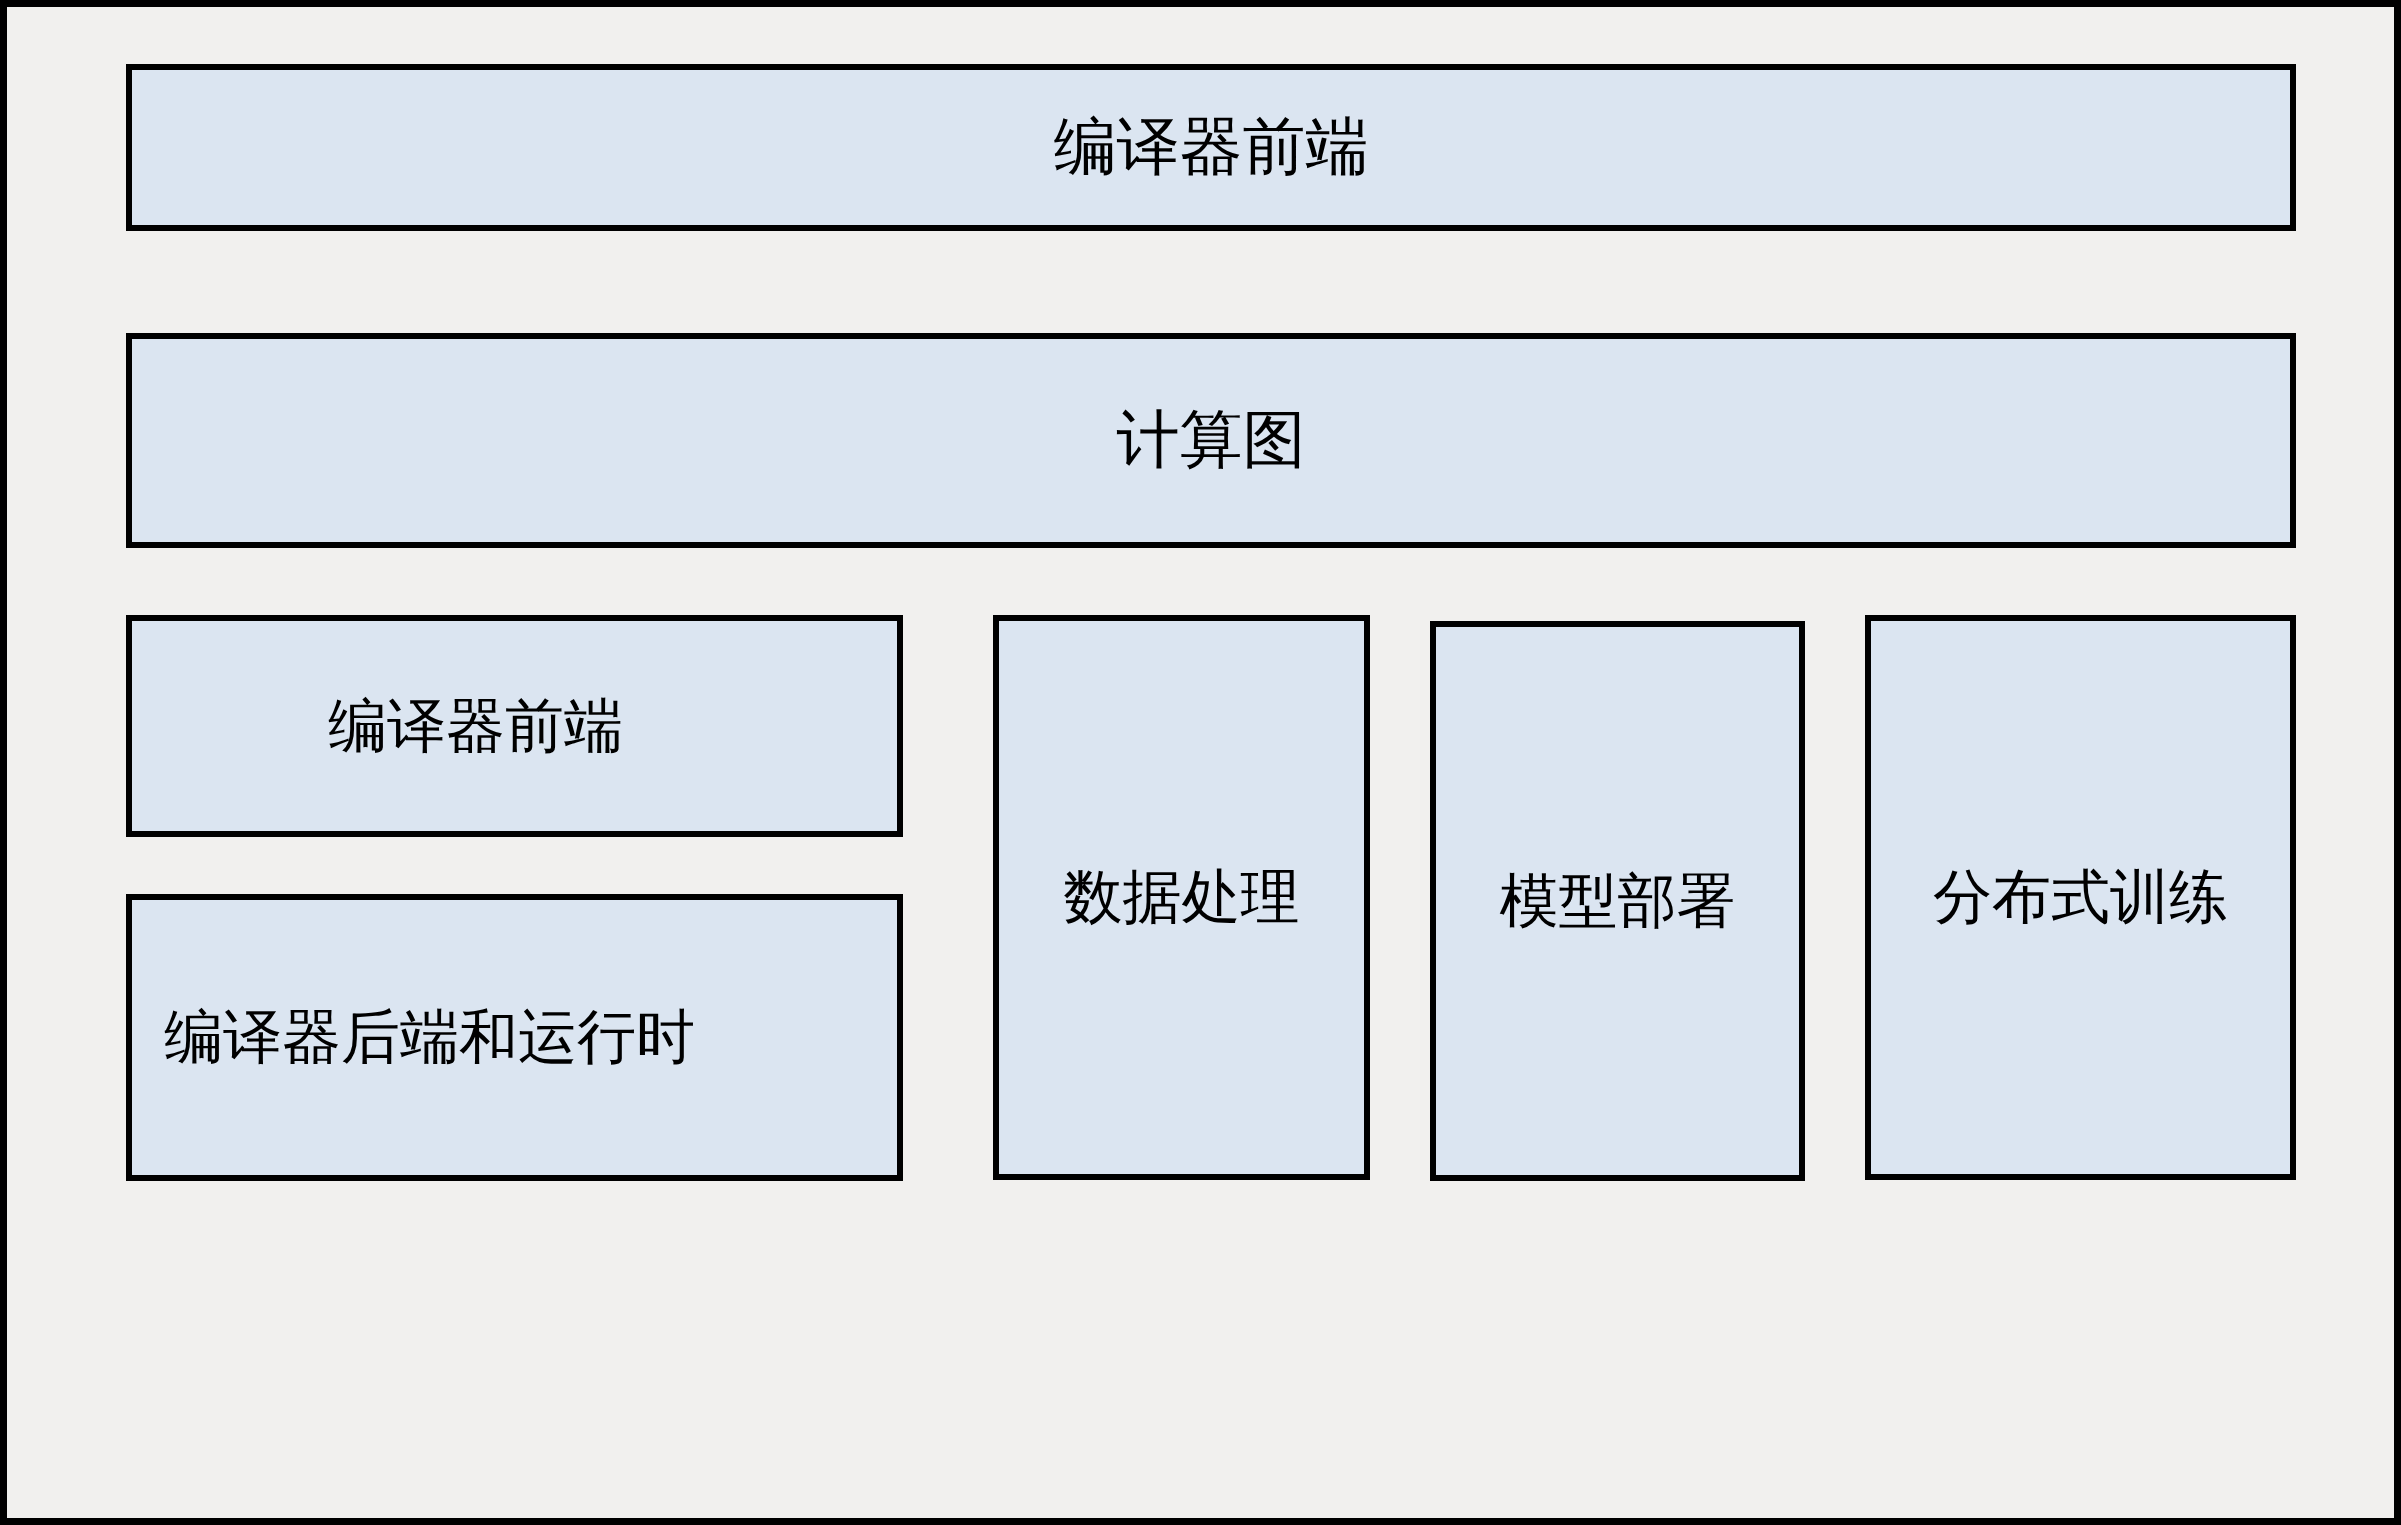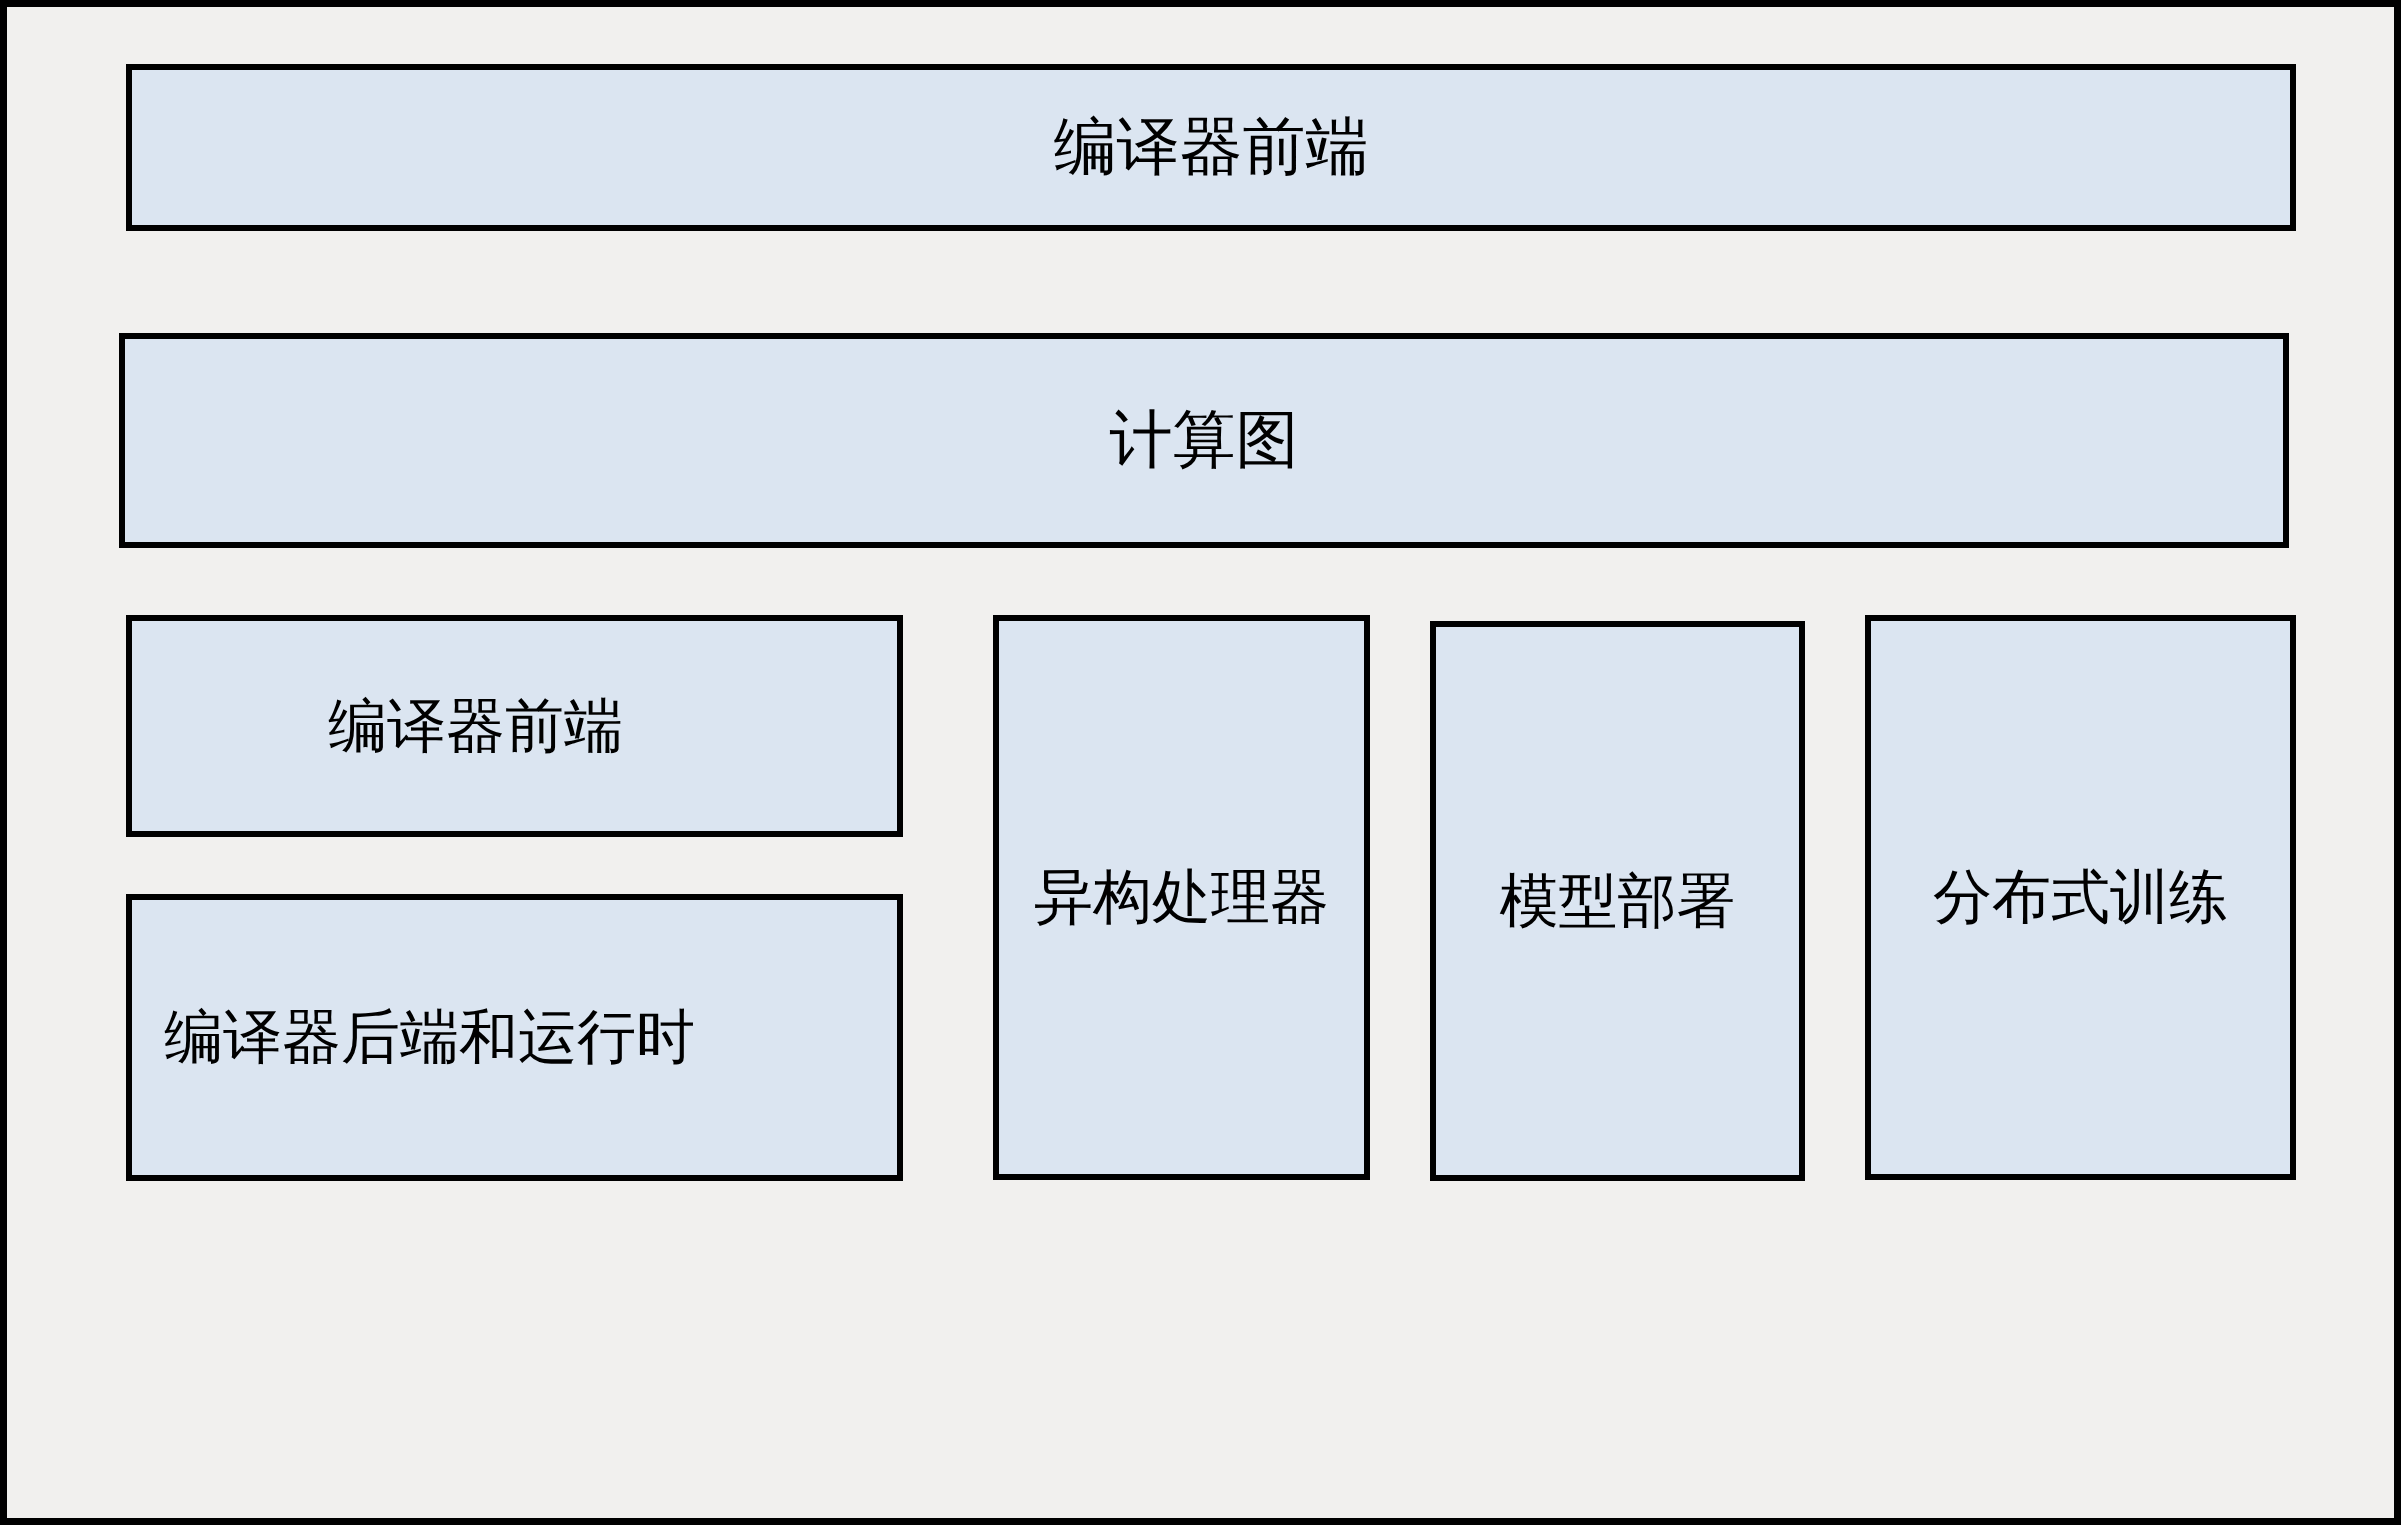--- a/index.html
+++ b/index.html
@@ -49,21 +49,21 @@
     left: 119px;
     top: 57px;
     width: 2170px;
     height: 167px;
     justify-content: center;
     font-size: 63px;
   }
 
   
   #box-computation-graph {
-    left: 112px;
+    left: 119px;
     top: 326px;
     width: 2170px;
     height: 215px;
     justify-content: center;
     font-size: 63px;
     align-items: center;
   }
 
   
   #box-compiler-frontend {
@@ -144,21 +144,21 @@
 
     <div class="layer-box" id="box-compiler-frontend">
       <span class="box-label">编译器前端</span>
     </div>
 
     <div class="layer-box" id="box-compiler-backend-runtime">
       <span class="box-label">编译器后端和运行时</span>
     </div>
 
     <div class="layer-box" id="box-data-processing">
-      <span class="box-label">异构处理器</span>
+      <span class="box-label">数据处理</span>
     </div>
 
     <div class="layer-box" id="box-model-deployment">
       <span class="box-label">模型部署</span>
     </div>
 
     <div class="layer-box" id="box-distributed-training">
       <span class="box-label">分布式训练</span>
     </div>
 

